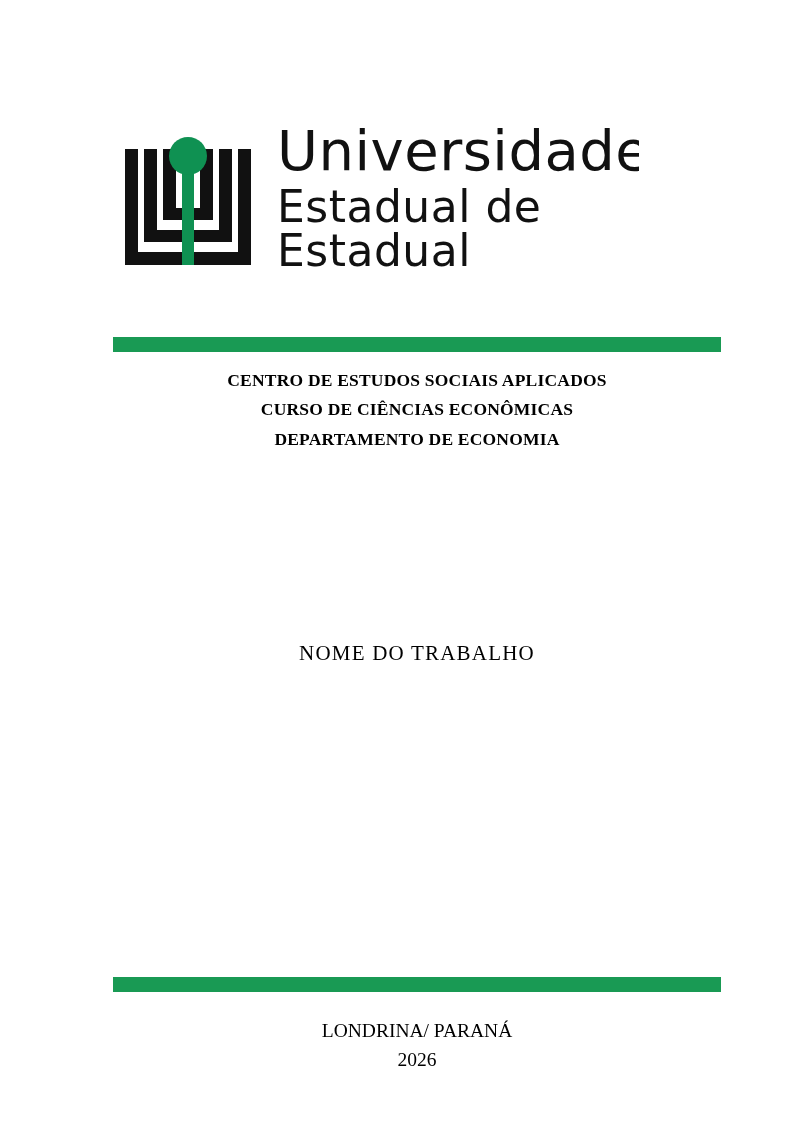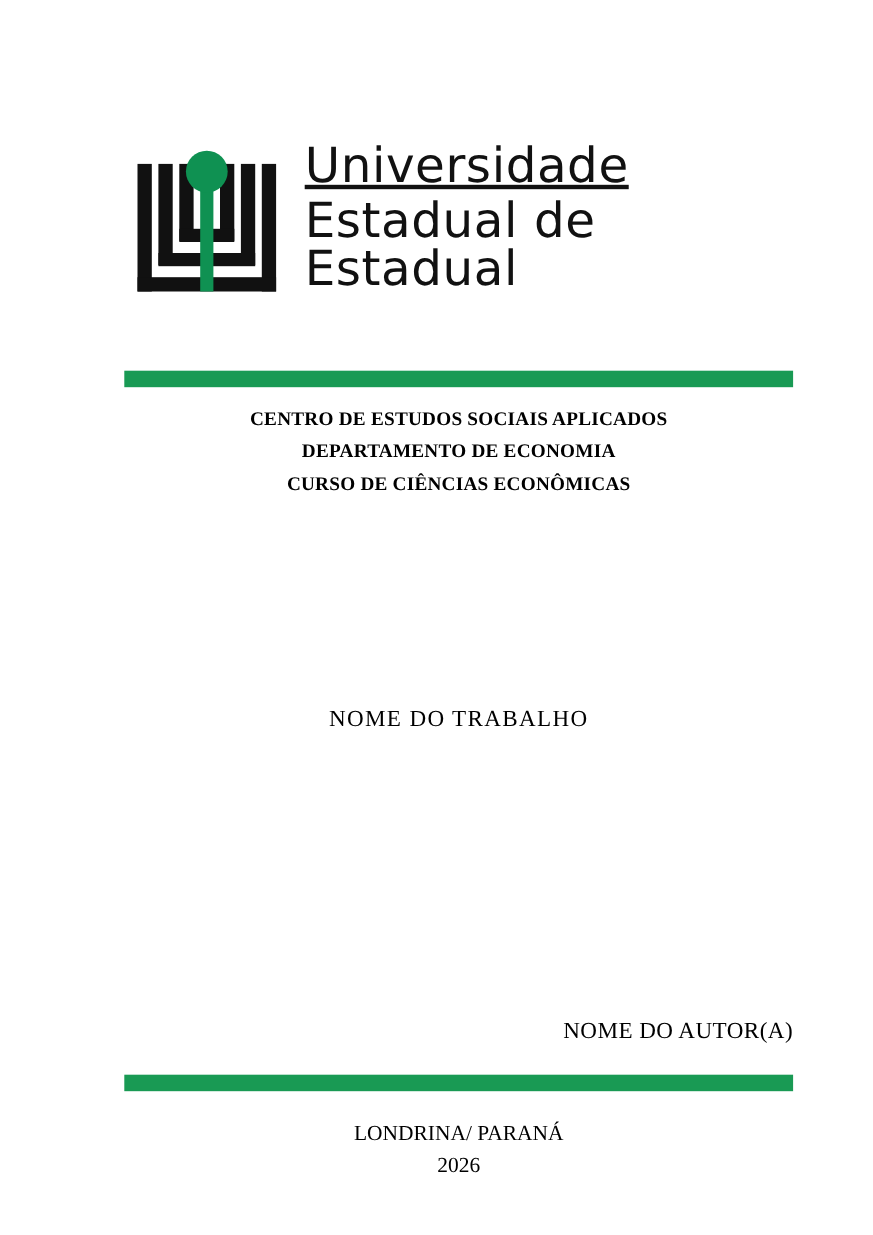--- a/index.html
+++ b/index.html
@@ -80,24 +80,23 @@
     background: #0f9152;
   }
 
   .logo-words {
     margin-left: 26px;
     line-height: 1.0;
     color: #111111;
     font-family: "DejaVu Sans", sans-serif;
   }
   .logo-words .line1 {
-    font-size: 44px;
+    font-size: 56px;
     letter-spacing: 0.5px;
     font-weight: 400;
-    text-decoration: underline;
   }
   .logo-words .line2 {
     font-size: 44px;
     letter-spacing: 0.5px;
     font-weight: 400;
     margin-top: 6px;
   }
 
   
   .green-rule {
@@ -180,27 +179,26 @@
     <div class="logo-words">
       <div class="line1">Universidade</div>
       <div class="line2">Estadual de Estadual</div>
     </div>
   </div>
 
   <div class="green-rule rule-top"></div>
 
   <div class="dept-block">
     <div>CENTRO DE ESTUDOS SOCIAIS APLICADOS</div>
+    <div>CURSO DE CIÊNCIAS ECONÔMICAS</div>
     <div>DEPARTAMENTO DE ECONOMIA</div>
-    <div>CURSO DE CIÊNCIAS ECONÔMICAS</div>
   </div>
 
   <div class="title">NOME DO TRABALHO</div>
 
-  <div class="author">NOME DO AUTOR(A)</div>
 
   <div class="green-rule rule-bottom"></div>
 
   <div class="footer">
     <div>LONDRINA/ PARANÁ</div>
     <div>2026</div>
   </div>
 
 </div>
 

